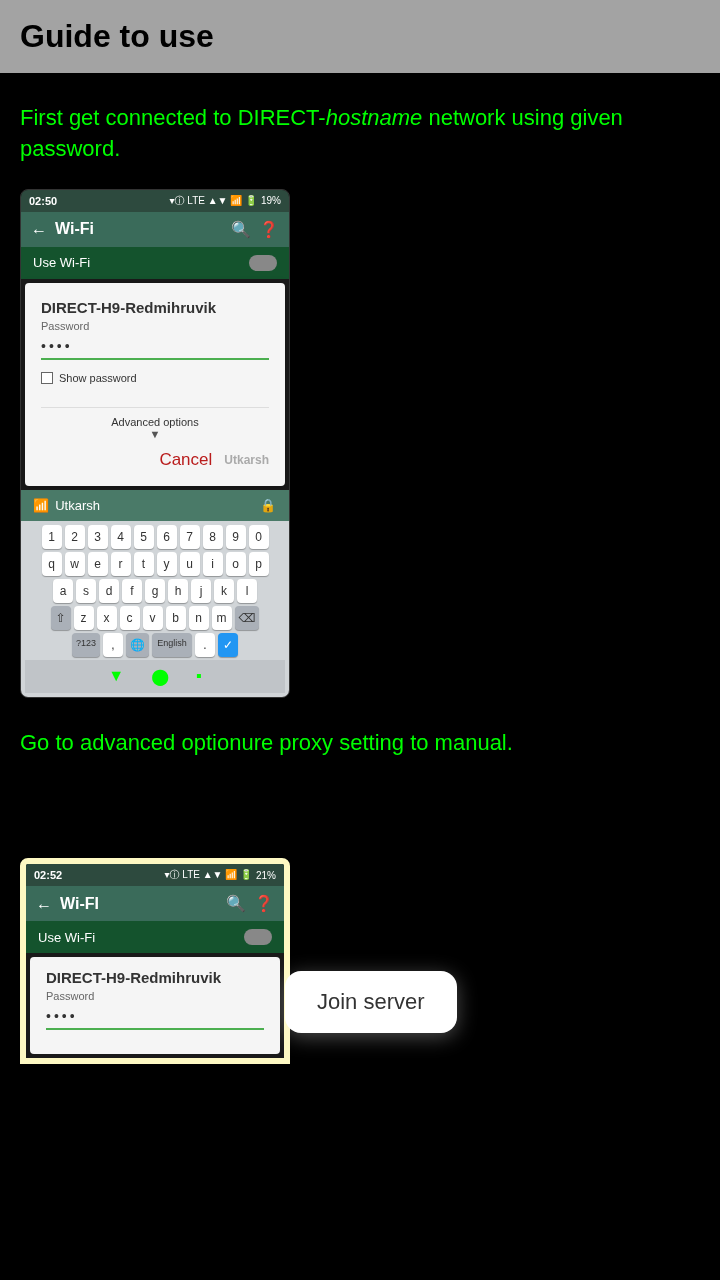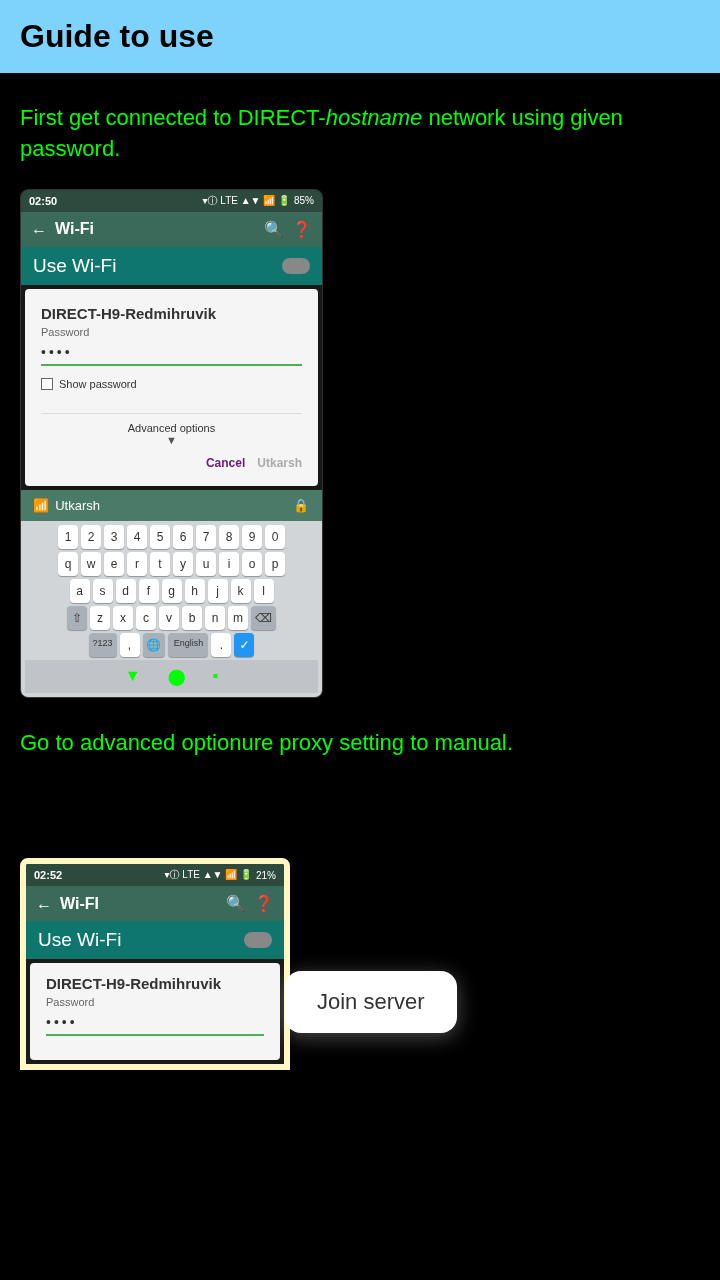--- a/index.html
+++ b/index.html
@@ -41,21 +41,21 @@
       padding: 0 20px;
       margin-bottom: 24px;
       line-height: 1.4;
     }
 
     .step-description em {
       font-style: italic;
     }
 
     .phone-screenshot {
-      width: 303px;
+      width: 270px;
       margin: 0 20px 30px 20px;
       background: #1a1a1a;
       border-radius: 8px;
       overflow: hidden;
       border: 1px solid #333;
     }
 
     
     .status-bar {
       background: #2d4a3e;
@@ -86,27 +86,27 @@
       flex: 1;
     }
 
     .toolbar-icon {
       color: #fff;
       font-size: 16px;
     }
 
     
     .use-wifi-row {
-      background: #0f766e;
+      background: #14532d;
       display: flex;
       justify-content: space-between;
       align-items: center;
       padding: 8px 12px;
       color: #fff;
-      font-size: 19px;
+      font-size: 13px;
     }
 
     .toggle-circle {
       width: 28px;
       height: 16px;
       border-radius: 8px;
       background: #888;
       position: relative;
     }
 
@@ -175,23 +175,23 @@
       color: #333;
     }
 
     .dialog-buttons {
       display: flex;
       justify-content: flex-end;
       gap: 12px;
     }
 
     .btn-cancel {
-      color: #701a75;
-      font-size: 12px;
-      font-weight: bold;
+      color: #b91c1c;
+      font-size: 17px;
+      font-weight: normal;
       background: none;
       border: none;
     }
 
     .btn-connect {
       color: #aaa;
       font-size: 12px;
       font-weight: bold;
       background: none;
       border: none;
@@ -297,37 +297,37 @@
     .dialog-container-2 {
       background: #f5f5f5;
       margin: 4px;
       border-radius: 4px;
       padding: 12px 16px;
     }
   </style>
 </head>
 <body>
 
-<div class="header" style="background:#7dd3fc;">
+<div class="header" style="background:#a3a3a3;">
   <span class="header-title">Guide to use</span>
 </div>
 
 <div style="margin-bottom: 16px;">
   <div class="step-description">
     <span>First get connected to DIRECT-</span><em>hostname</em><span> network using given password.</span>
   </div>
 </div>
 
 <div class="phone-screenshot">
 
   <div class="status-bar">
     <span class="status-bar-left">02:50</span>
     <span class="status-bar-right">
       <span>▾ⓘ LTE ▲▼ 📶 🔋</span>
-      <span>85%</span>
+      <span>19%</span>
     </span>
   </div>
 
   <div class="wifi-toolbar">
     <span class="toolbar-icon">←</span>
     <span class="wifi-toolbar-title">Wi-Fi</span>
     <span class="toolbar-icon">🔍</span>
     <span class="toolbar-icon">❓</span>
   </div>
 

